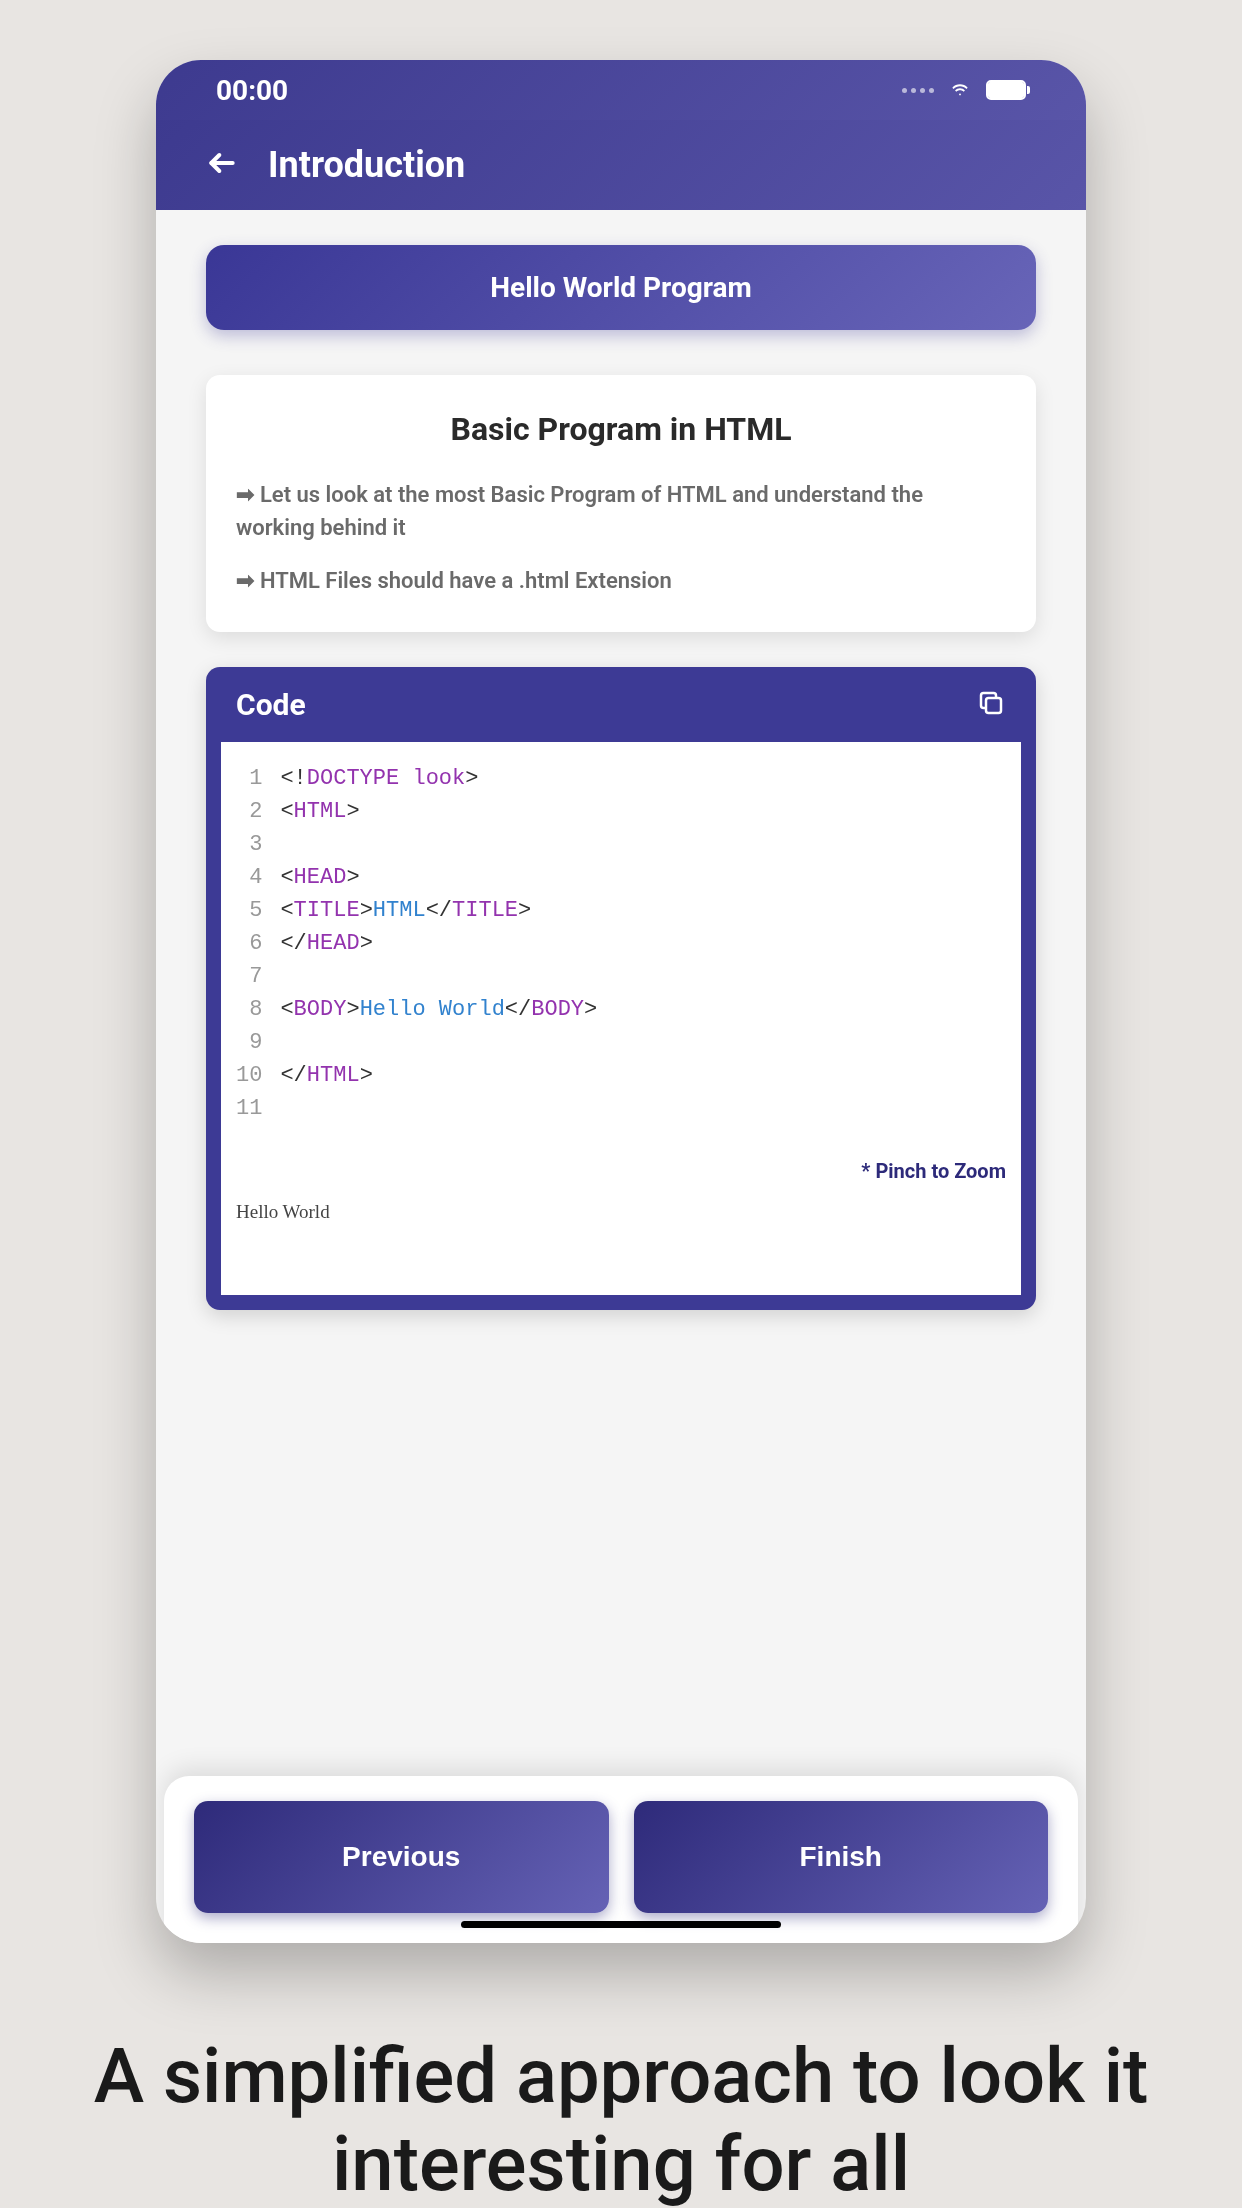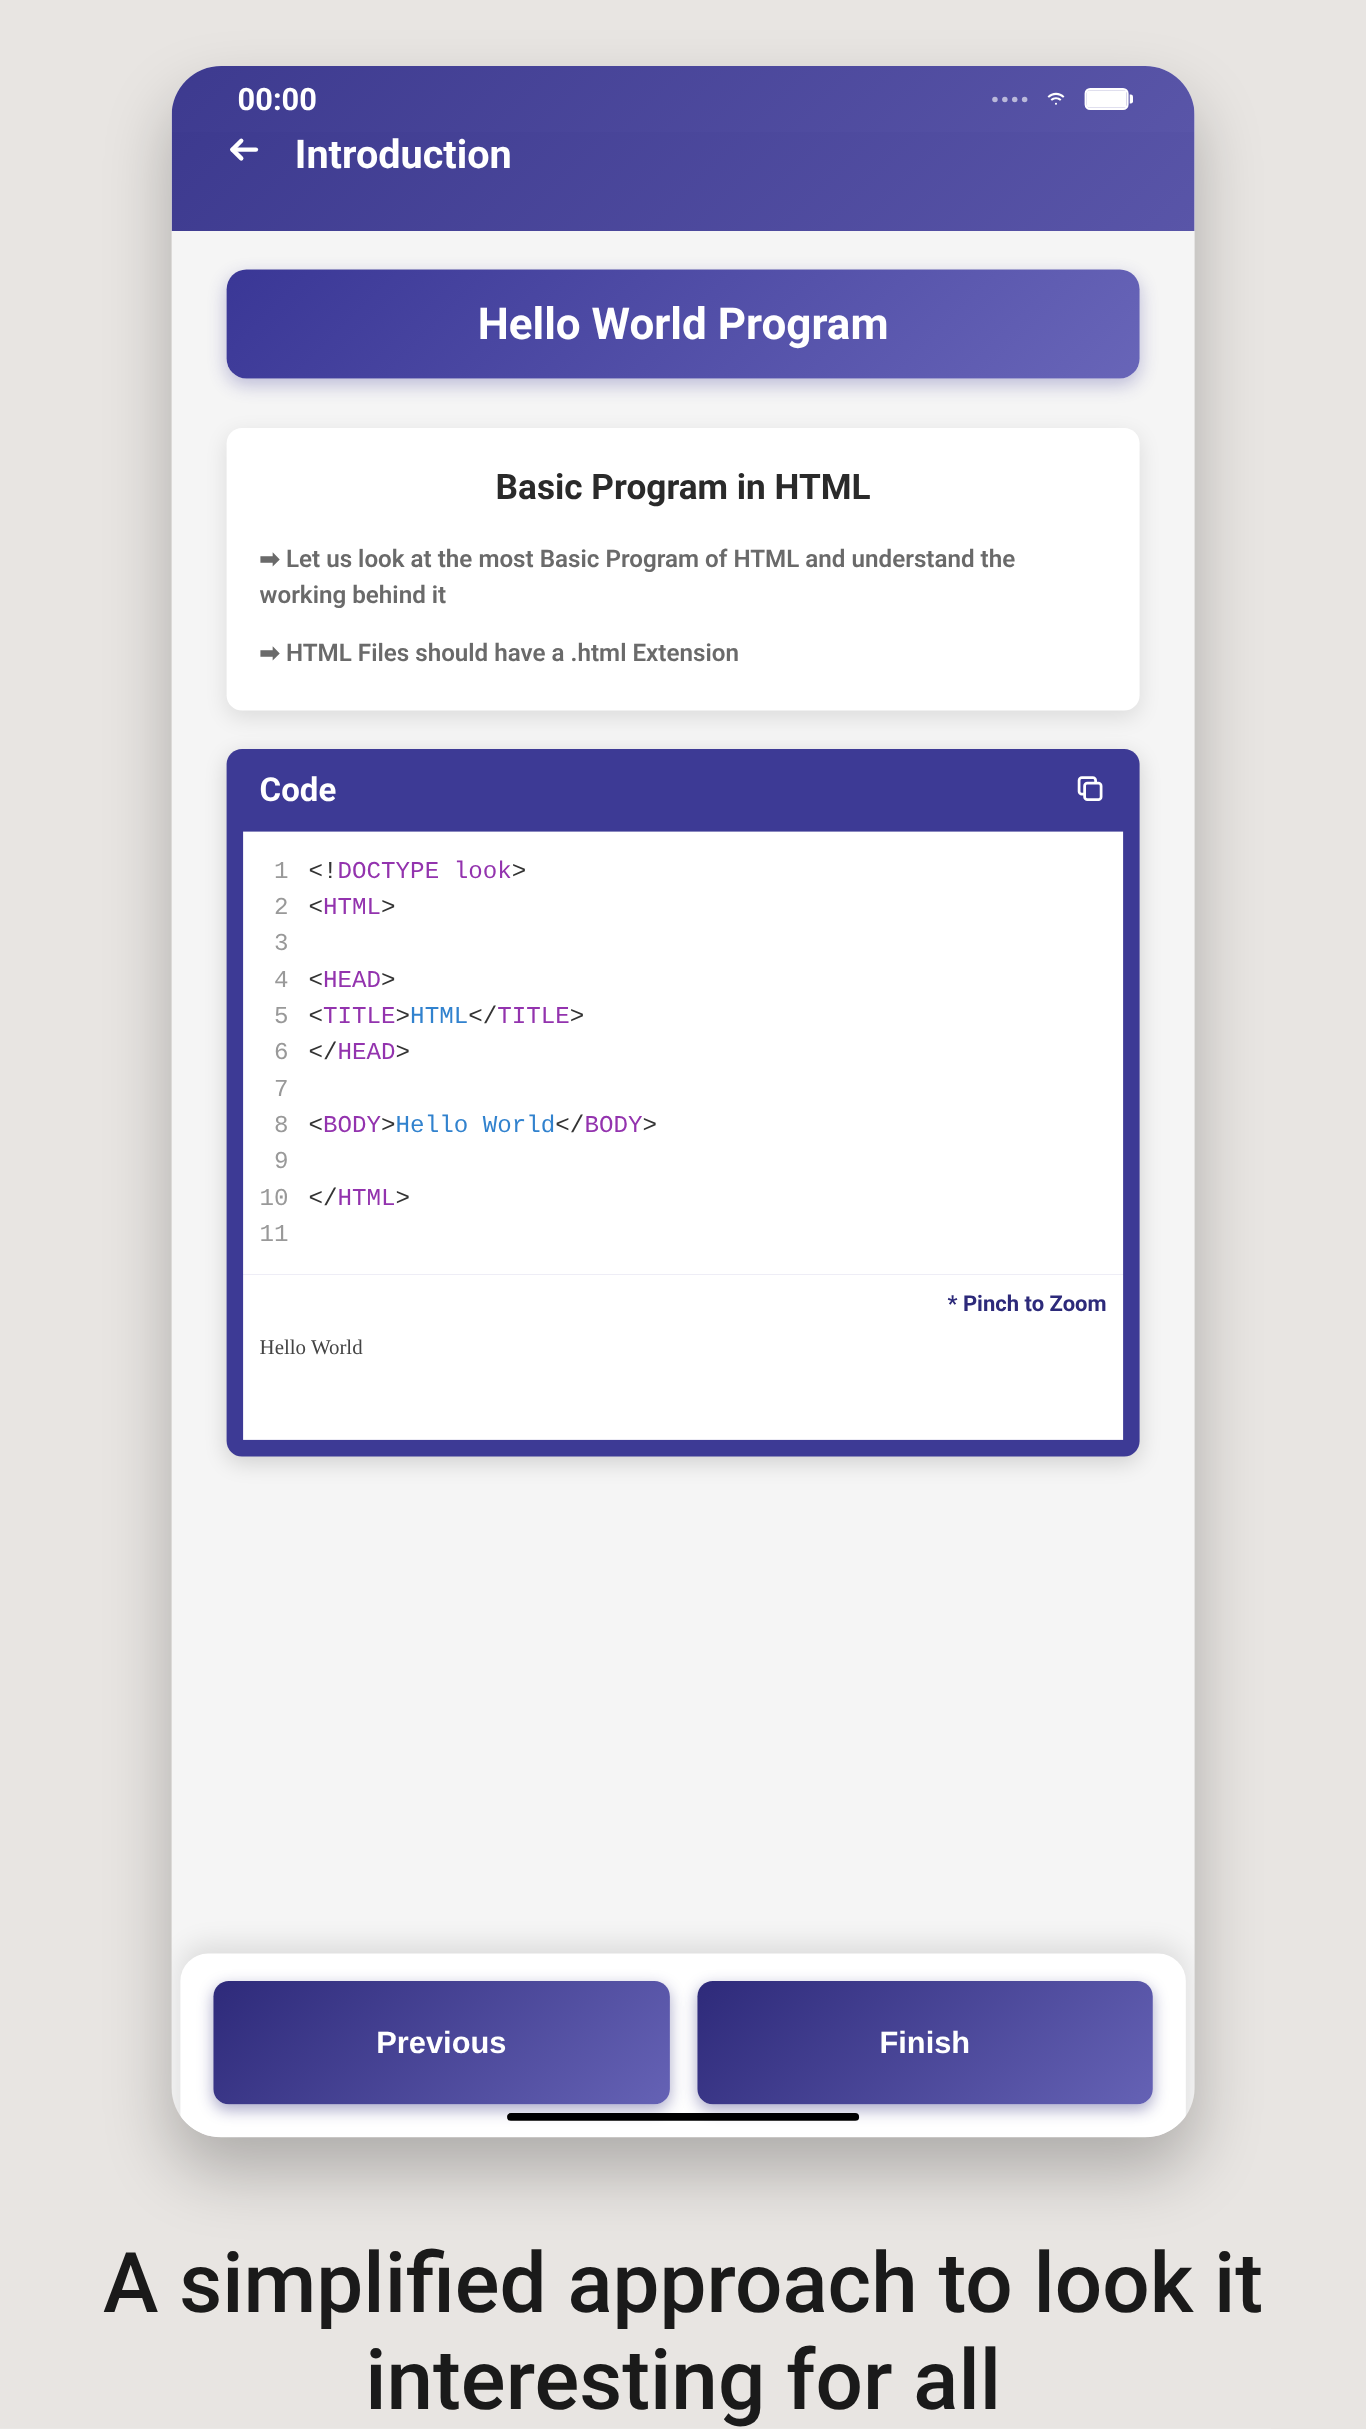--- a/index.html
+++ b/index.html
@@ -81,21 +81,21 @@
     .battery-fill {
       width: 100%;
       height: 100%;
       background: white;
       border-radius: 2px;
     }
     .header {
       height: 90px;
       background: linear-gradient(135deg, #3d3a8f 0%, #5955a8 100%);
       display: flex;
-      align-items: flex-start;
+      align-items: center;
       padding: 0 50px;
       gap: 30px;
       color: white;
     }
     .back-arrow {
       cursor: pointer;
     }
     .back-arrow svg {
       width: 32px;
       height: 32px;
@@ -109,21 +109,21 @@
       flex: 1;
       overflow-y: auto;
       padding: 35px 50px 0;
     }
     .section-banner {
       background: linear-gradient(135deg, #3a3796 0%, #6865b8 100%);
       border-radius: 18px;
       padding: 26px;
       text-align: center;
       color: white;
-      font-size: 40px;
+      font-size: 28px;
       font-weight: 700;
       box-shadow: 0 6px 16px rgba(60,55,150,0.3);
       margin-bottom: 45px;
     }
     .info-card {
       background: white;
       border-radius: 14px;
       padding: 35px 30px;
       box-shadow: 0 6px 20px rgba(0,0,0,0.1);
       margin-bottom: 35px;

